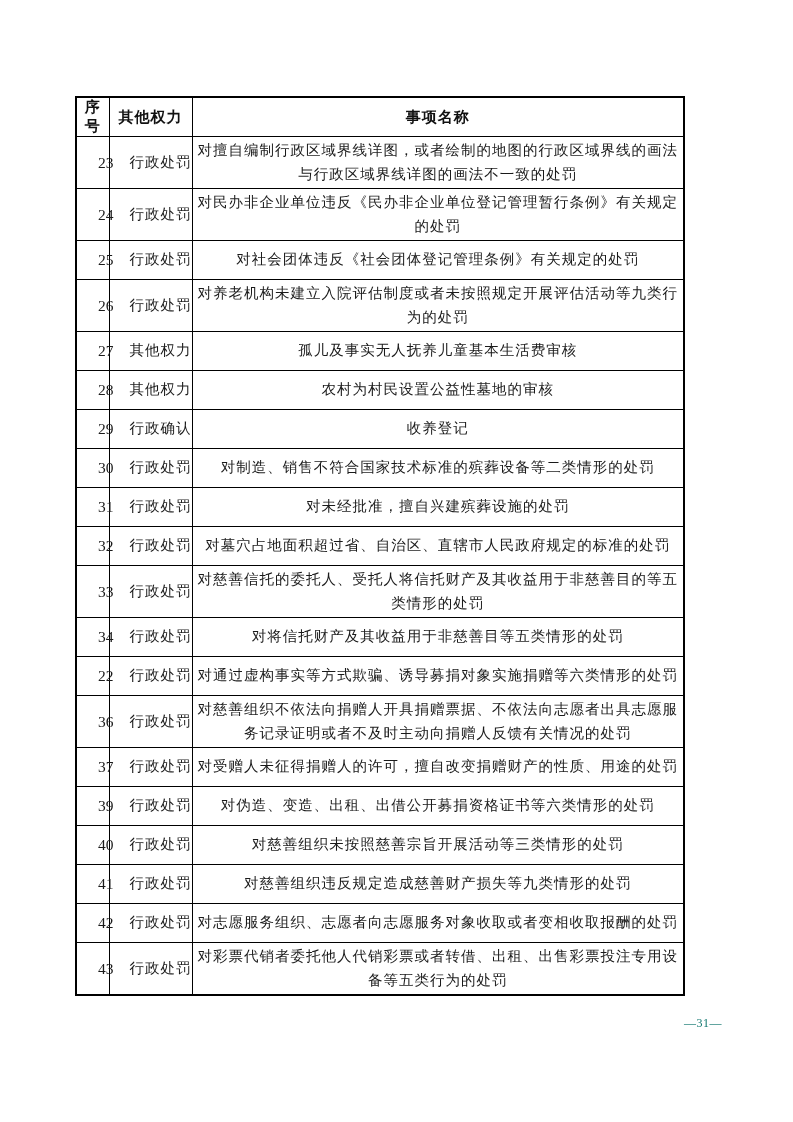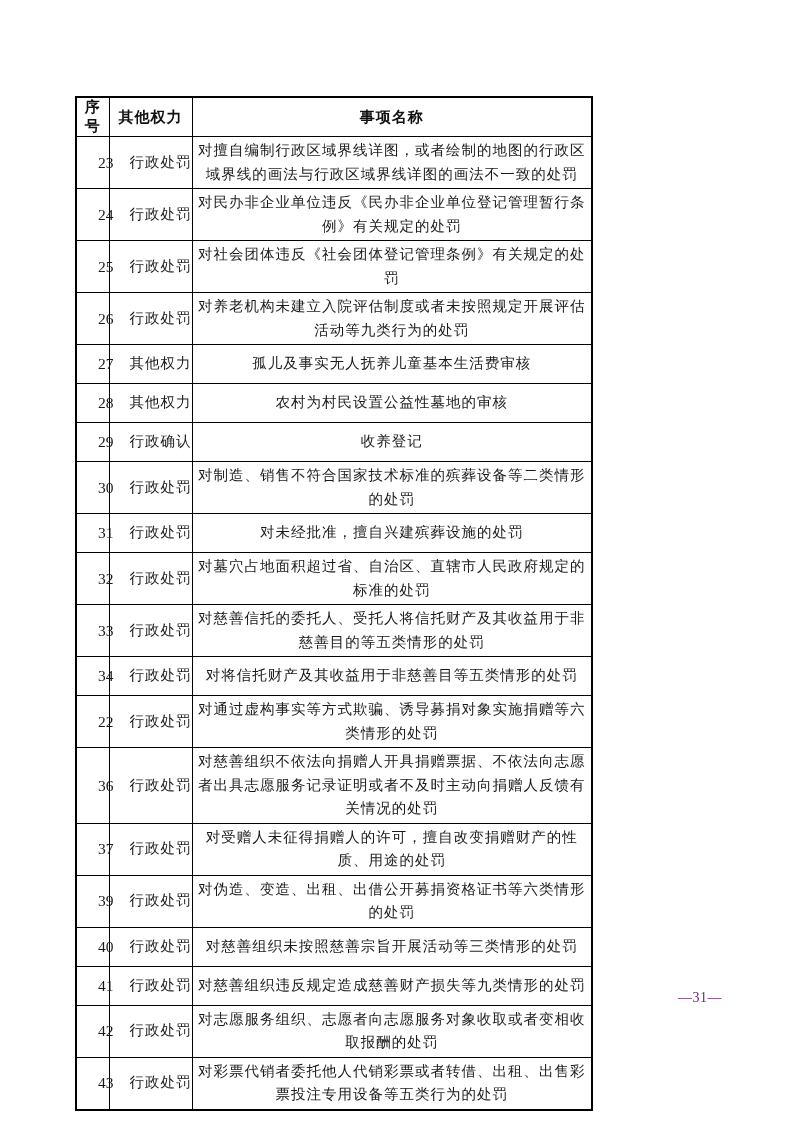--- a/index.html
+++ b/index.html
@@ -16,21 +16,21 @@
     color: #1a1a1a;
   }
   .page {
     position: absolute;
     inset: 0;
   }
   .doc-table {
     position: absolute;
     left: 75px;
     top: 96px;
-    width: 518px;
+    width: 610px;
     border-collapse: collapse;
     table-layout: fixed;
     border: 2.5px solid #000;
   }
   .doc-table col.c1 { width: 33px; }
   .doc-table col.c2 { width: 83px; }
   .doc-table th,
   .doc-table td {
     border: 1.6px solid #000;
     padding: 0;
@@ -58,25 +58,25 @@
   }
   td.cell-type {
     text-align: right;
   }
   td.cell-name {
     text-align: center;
     padding: 2px 4px 2px 4px;
   }
   .page-number {
     position: absolute;
-    top: 990px;
+    top: 1016px;
     right: 71px;
-    font-size: 14px;
+    font-size: 12px;
     letter-spacing: 0.5px;
-    color: #701a75;
+    color: #0f766e;
   }
 </style>
 </head>
 <body>
 
 <div class="page">
 
   <table class="doc-table">
     <colgroup>
       <col class="c1">

